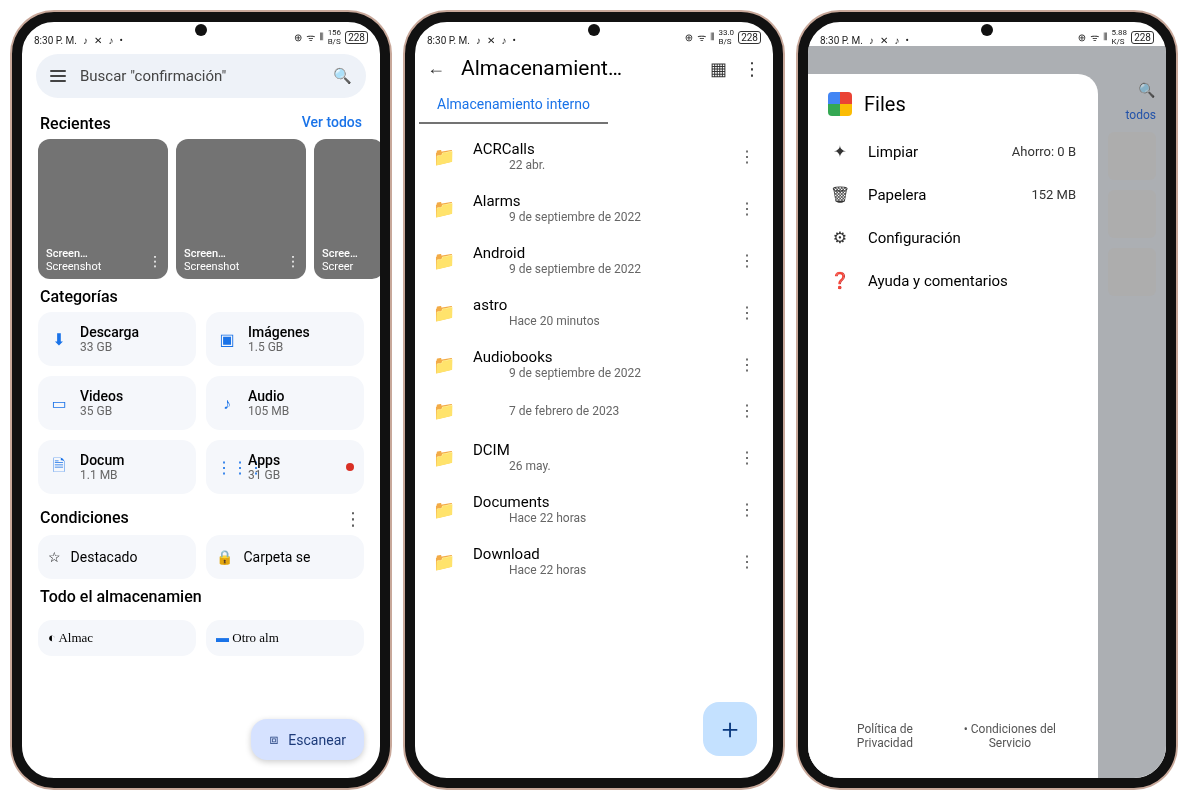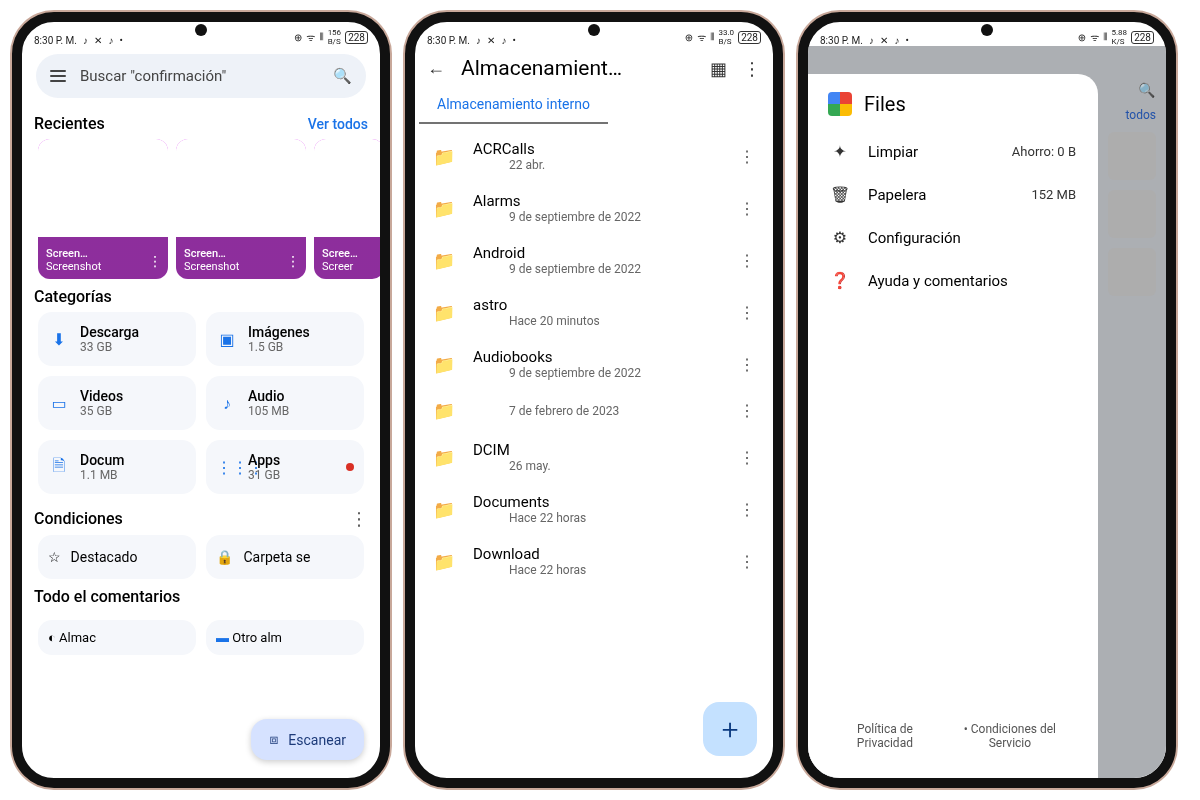--- a/index.html
+++ b/index.html
@@ -53,29 +53,29 @@
     height:44px;
     display:flex;align-items:center;
     padding:0 14px;
     gap:14px;
     font-size:15px;color:#444;
   }
   .hamburger { display:flex;flex-direction:column;gap:3px;}
   .hamburger span{width:16px;height:2px;background:#444;border-radius:1px;}
   .search-flex { flex:1; }
   .section-head {
-    display:flex;justify-content:space-between;align-items:center;
-    padding: 8px 12px 6px; font-size:16px; font-weight:500;
+    display:flex;justify-content:space-between;
+    padding: 8px 18px 6px; font-size:16px; font-weight:500;
   }
   .link { color:#1a73e8; font-size:14px; font-weight:500;}
   .recents { display:flex; gap:8px; padding:0 0 0 16px; overflow:hidden;}
   .thumb {
     width:130px;height:140px;flex:0 0 auto;
-    background:#d946ef;border-radius:12px;position:relative;overflow:hidden;
-    display:flex;flex-direction:column;
+    background:#737373;border-radius:12px;position:relative;overflow:hidden;
+    display:flex;flex-direction:column;align-items:flex-end;
   }
   .thumb-mock{flex:1;background:linear-gradient(#fff 0 70%, rgba(0,0,0,.35) 70% 100%);}
   .thumb-label{position:absolute;bottom:6px;left:8px;right:8px;color:#fff;font-size:11px;}
   .thumb-label .t1{font-weight:500;}
   .thumb-dots{position:absolute;bottom:10px;right:6px;color:#fff;font-size:14px;}
   .cat-grid{display:grid;grid-template-columns:1fr 1fr;gap:10px;padding:0 16px 6px;}
   .cat{
     background:#f5f7fb;border-radius:14px;padding:12px 10px;
     display:flex;align-items:center;gap:10px;font-size:14px;
     overflow:hidden;position:relative;
@@ -85,21 +85,21 @@
   .cat .txt .t2{color:#666;font-size:12px;}
   .cat .dot{position:absolute;right:10px;top:50%;width:8px;height:8px;border-radius:50%;background:#d93025;transform:translateY(-50%);}
   .coll-row{display:flex;gap:10px;padding:0 16px;}
   .coll{flex:1;background:#f5f7fb;border-radius:14px;padding:14px 10px;display:flex;align-items:center;gap:10px;font-size:14px;white-space:nowrap;overflow:hidden;}
   .fab{
     position:absolute;right:16px;bottom:18px;background:#d6e2ff;
     border-radius:16px;padding:12px 18px;display:flex;align-items:center;gap:10px;
     font-size:14px;color:#1d3b7a;box-shadow:0 2px 6px rgba(0,0,0,.2);
   }
   .p1-bottom{display:flex;gap:10px;padding:8px 16px 0;}
-  .p1-bottom .st{flex:1;background:#f5f7fb;border-radius:14px;padding:10px;font-size:13px;overflow:hidden;}
+  .p1-bottom .st{flex:1;background:#f5f7fb;border-radius:14px;padding:10px;font-size:13px;overflow:hidden;font-family:Liberation Serif, serif;}
   .hd-more{font-size:18px;color:#555;}
 
   
   .p2-header{display:flex;align-items:center;gap:16px;padding:10px 12px;}
   .p2-title{flex:1;font-size:21px;overflow:hidden;white-space:nowrap;text-overflow:ellipsis;}
   .hicon{font-size:18px;color:#333;}
   .p2-tab{padding:6px 18px 10px;color:#1a73e8;border-bottom:2px solid #737373;display:inline-block;font-size:14px;margin-left:4px;}
   .p2-list{padding:6px 0;}
   .frow{display:flex;align-items:center;gap:18px;padding:10px 18px;}
   .folder-ico{width:22px;color:#555;font-size:18px;}
@@ -246,21 +246,21 @@
           <span>☆</span>
           <span>Destacado</span>
         </div>
       <div class="coll">
           <span>🔒</span>
           <span>Carpeta se</span>
         </div>
     </div>
 
     <div class="section-head">
-        <span>Todo el comentarios</span>
+        <span>Todo el almacenamien</span>
       </div>
     <div class="p1-bottom">
       <div class="st"><span>◐ </span><span>Almac</span></div>
       <div class="st"><span style="color:#1a73e8">▬ </span><span>Otro alm</span></div>
     </div>
 
     <div class="fab">
         <span>⧈</span>
         <span>Escanear</span>
       </div>

